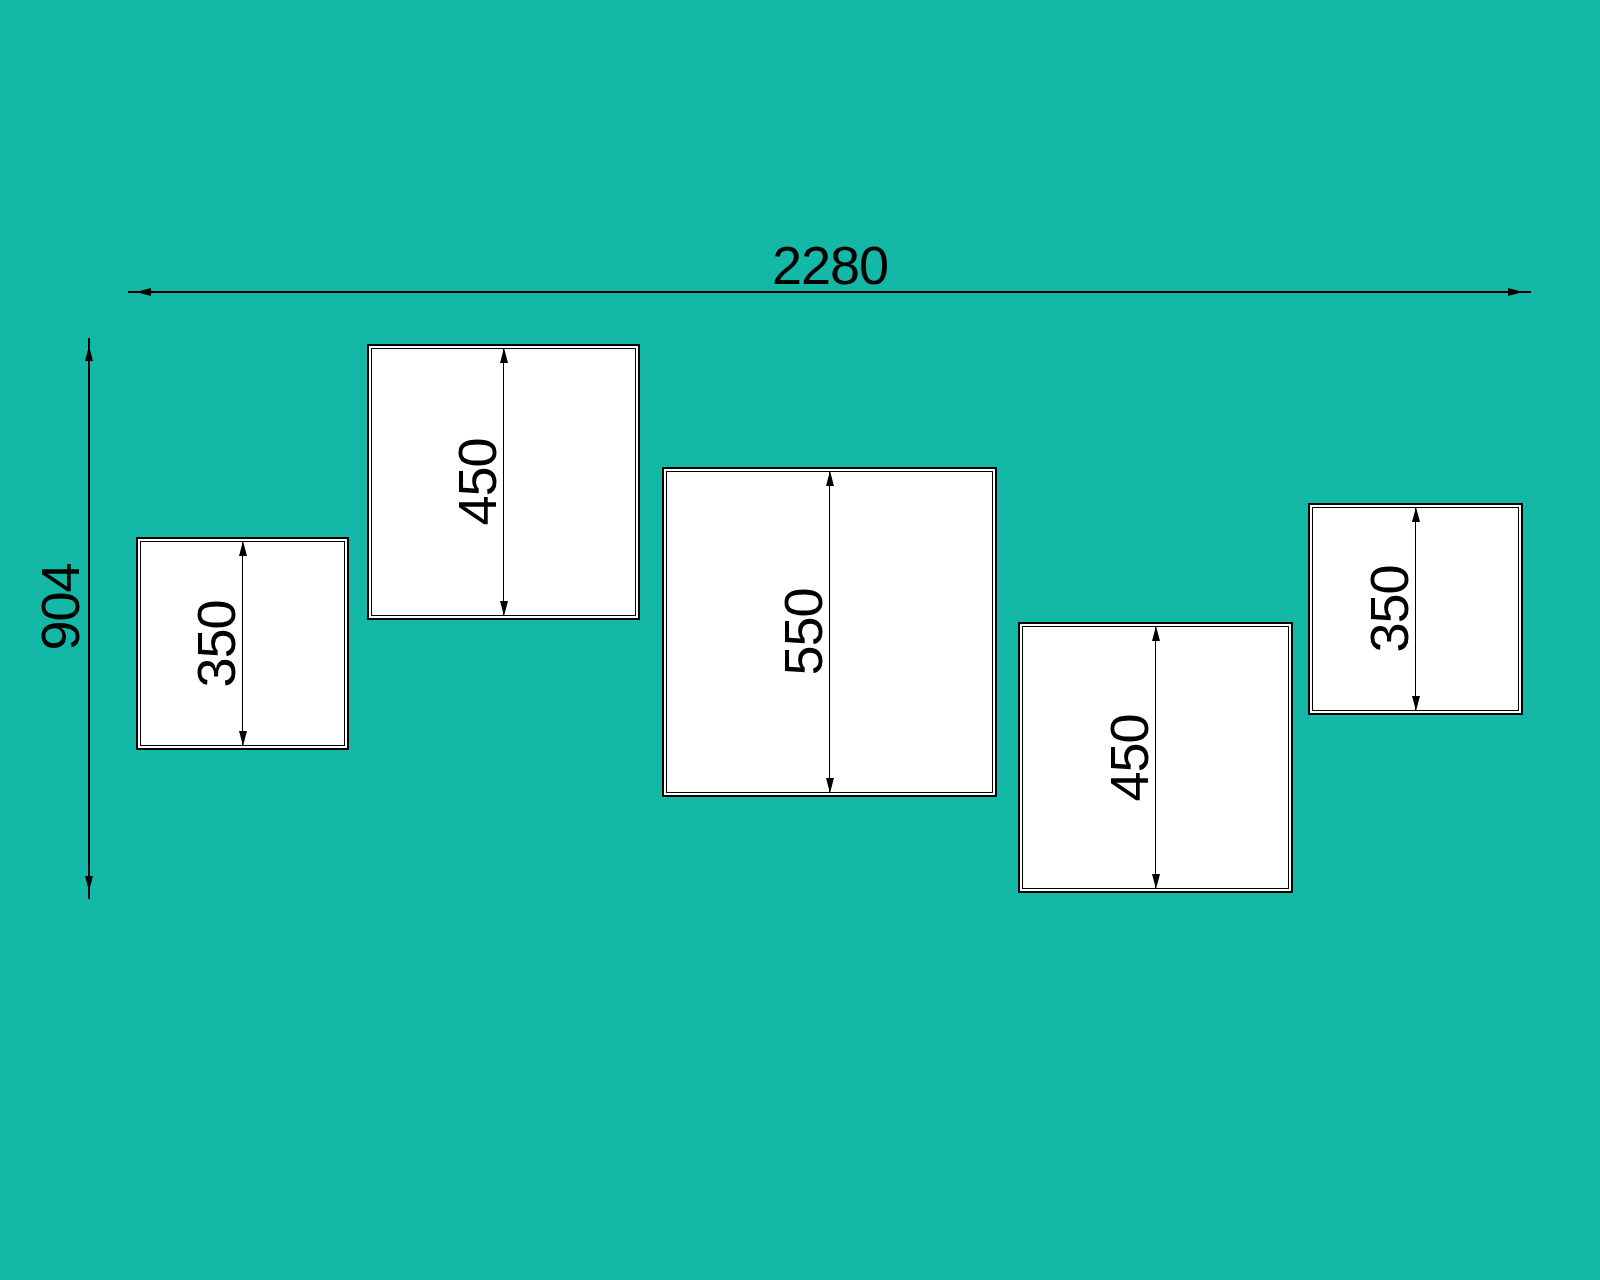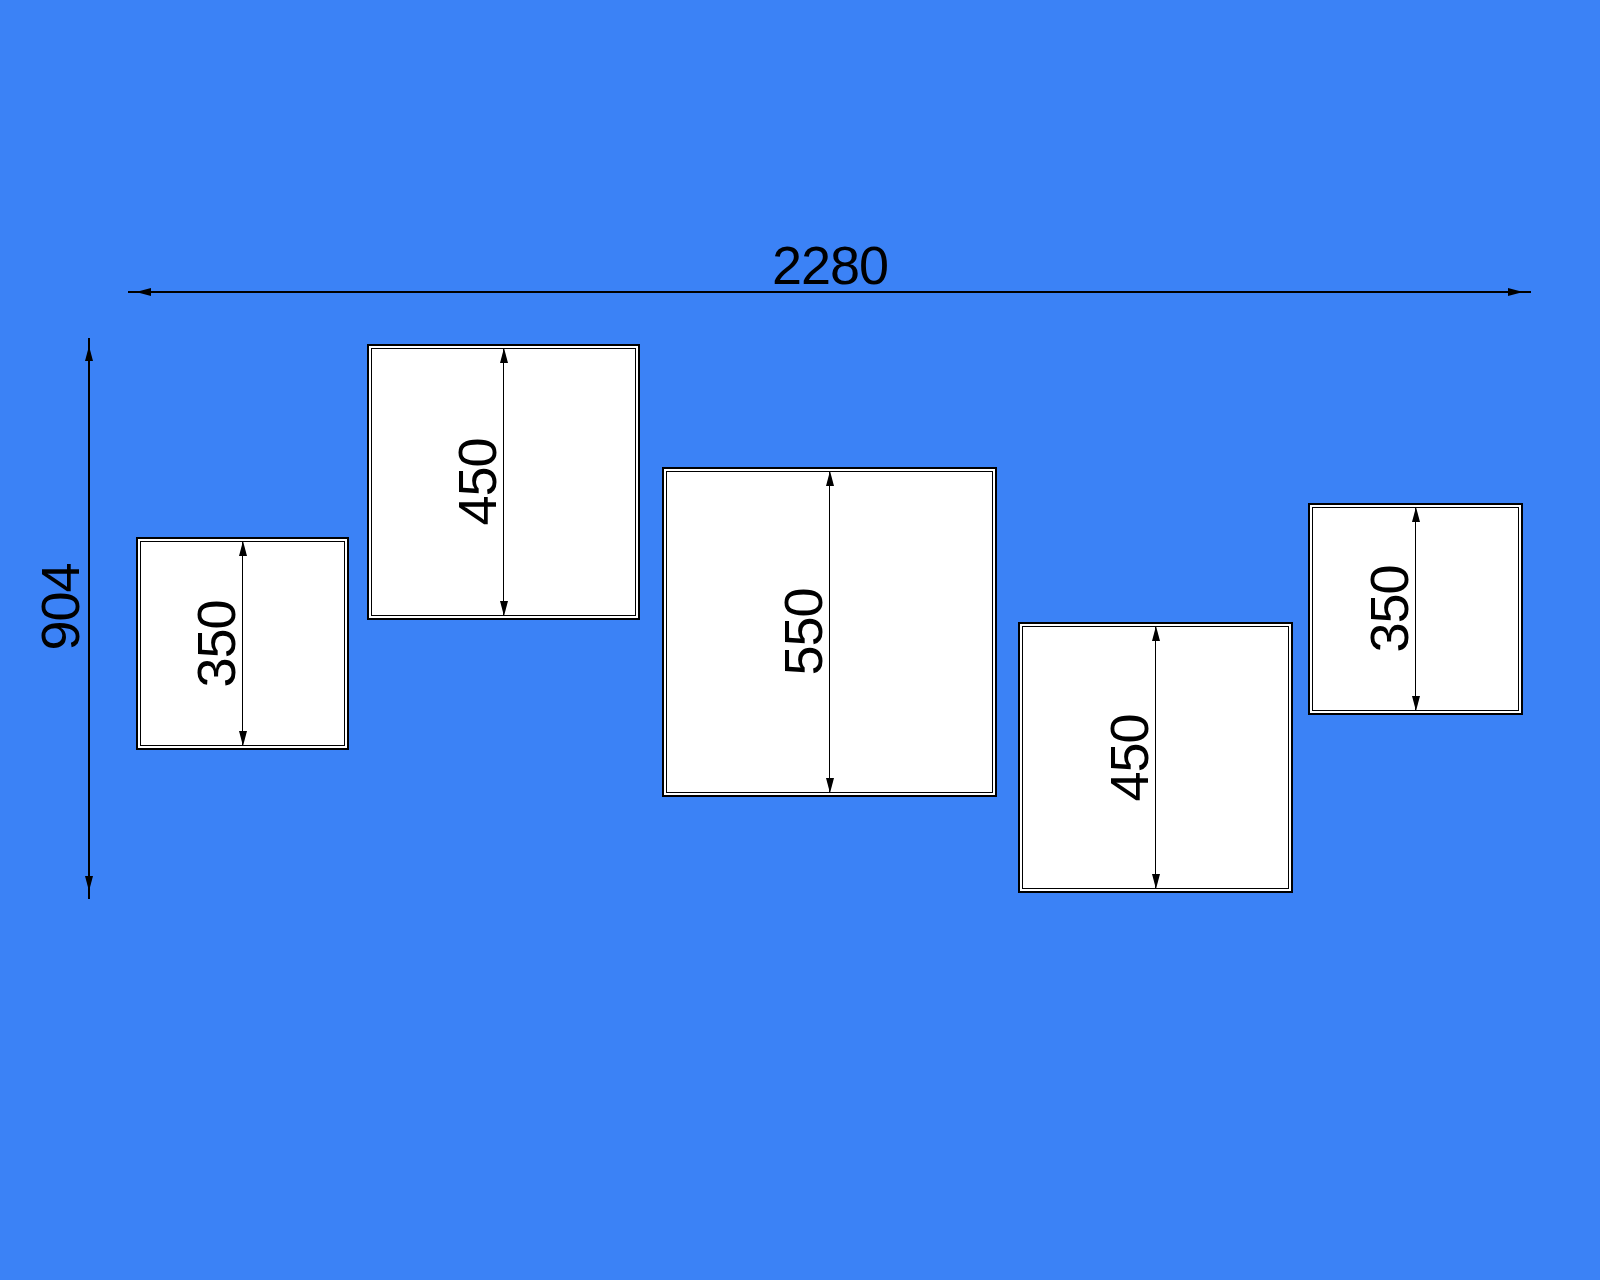--- a/index.html
+++ b/index.html
@@ -4,21 +4,21 @@
 <style>
   html, body {
     margin: 0;
     padding: 0;
     background: #ffffff;
   }
   .canvas {
     position: relative;
     width: 1600px;
     height: 1280px;
-    background: #3b82f6;
+    background: #14b8a6;
     font-family: "Liberation Sans", sans-serif;
     color: #000000;
     overflow: hidden;
   }
 
   
   .dline-h {
     position: absolute;
     height: 1.5px;
     background: #000000;

